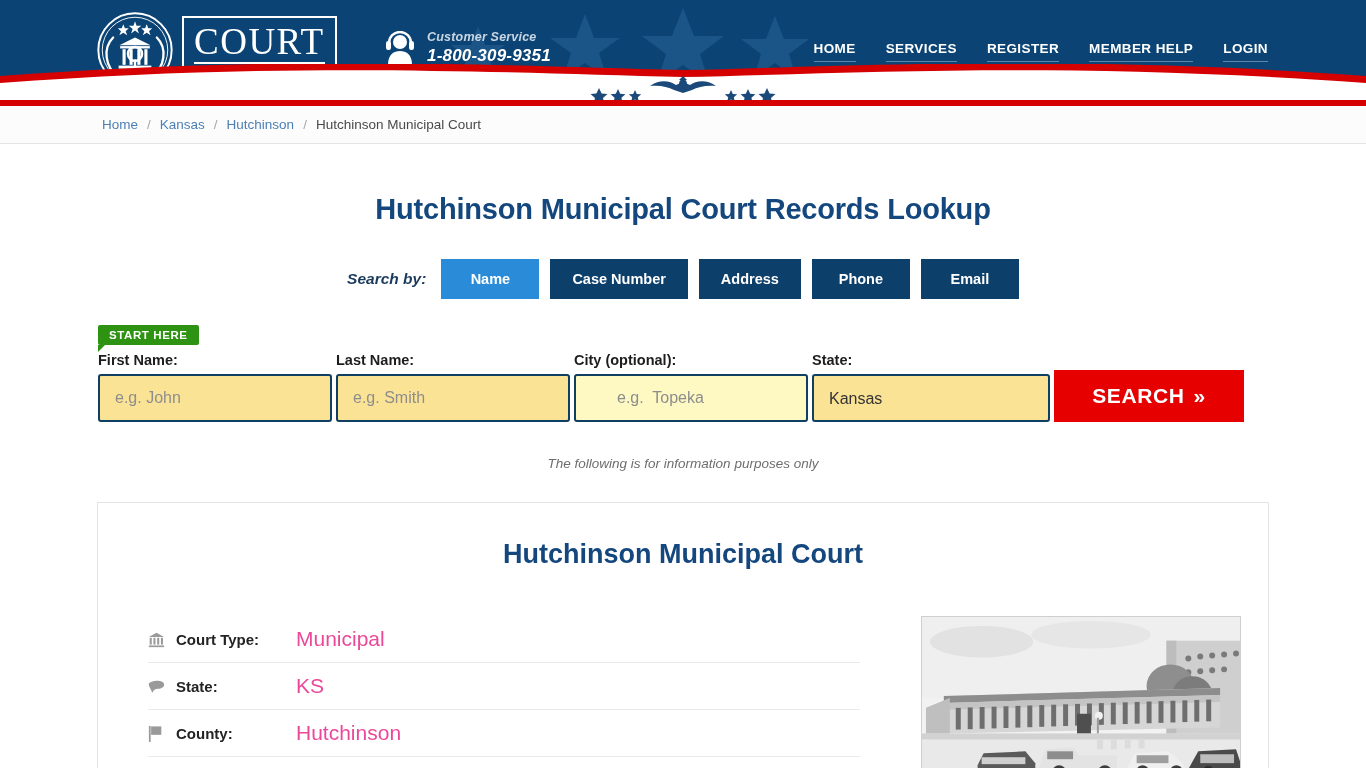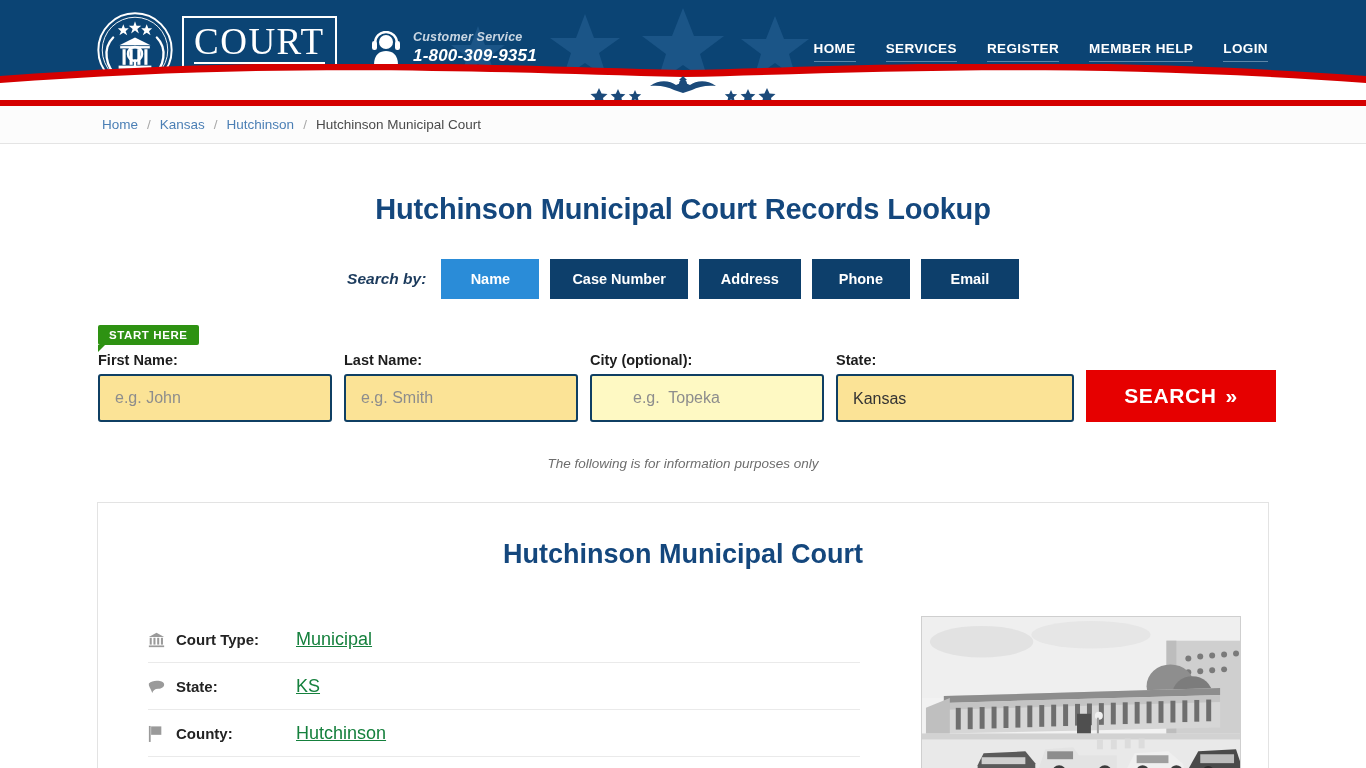--- a/index.html
+++ b/index.html
@@ -59,21 +59,21 @@
   .logo-sub {
     font-family: "Liberation Serif", serif;
     font-size: 11px;
     letter-spacing: 4.5px;
     padding-top: 3px;
     padding-left: 3px;
   }
 
   .cs-block {
     position: absolute;
-    left: 371px; top: 30px;
+    left: 385px; top: 30px;
     display: flex;
     align-items: center;
     gap: 12px;
   }
   .cs-icon { width: 30px; height: 34px; }
   .cs-text { color: #ffffff; }
   .cs-label {
     font-size: 12.5px;
     font-style: italic;
     font-weight: bold;
@@ -215,21 +215,21 @@
     position: absolute;
     left: 0; top: 100%;
     border-left: 7px solid #2e9212;
     border-bottom: 7px solid transparent;
   }
   .fields {
     position: absolute;
     left: 98px; top: 31px;
     display: flex;
     align-items: flex-end;
-    gap: 12px;
+    gap: 4px;
   }
   .field { display: flex; flex-direction: column; }
   .field-label {
     font-size: 14.5px;
     font-weight: bold;
     color: #1d1d1d;
     margin-bottom: 6px;
   }
   .field input,
   .field select {
@@ -325,23 +325,22 @@
     align-items: center;
     justify-content: flex-start;
   }
   .info-key {
     flex: 0 0 120px;
     font-size: 15px;
     font-weight: bold;
     color: #232323;
   }
   .info-val {
-    font-size: 18px;
-    color: #15803d;
-    text-decoration: underline;
+    font-size: 21px;
+    color: #ec4899;
   }
   .court-photo {
     flex: 0 0 320px;
     height: 160px;
     border: 1px solid #cfcfcf;
     overflow: hidden;
     position: relative;
     background: #d8d8d8;
   }
 </style>

